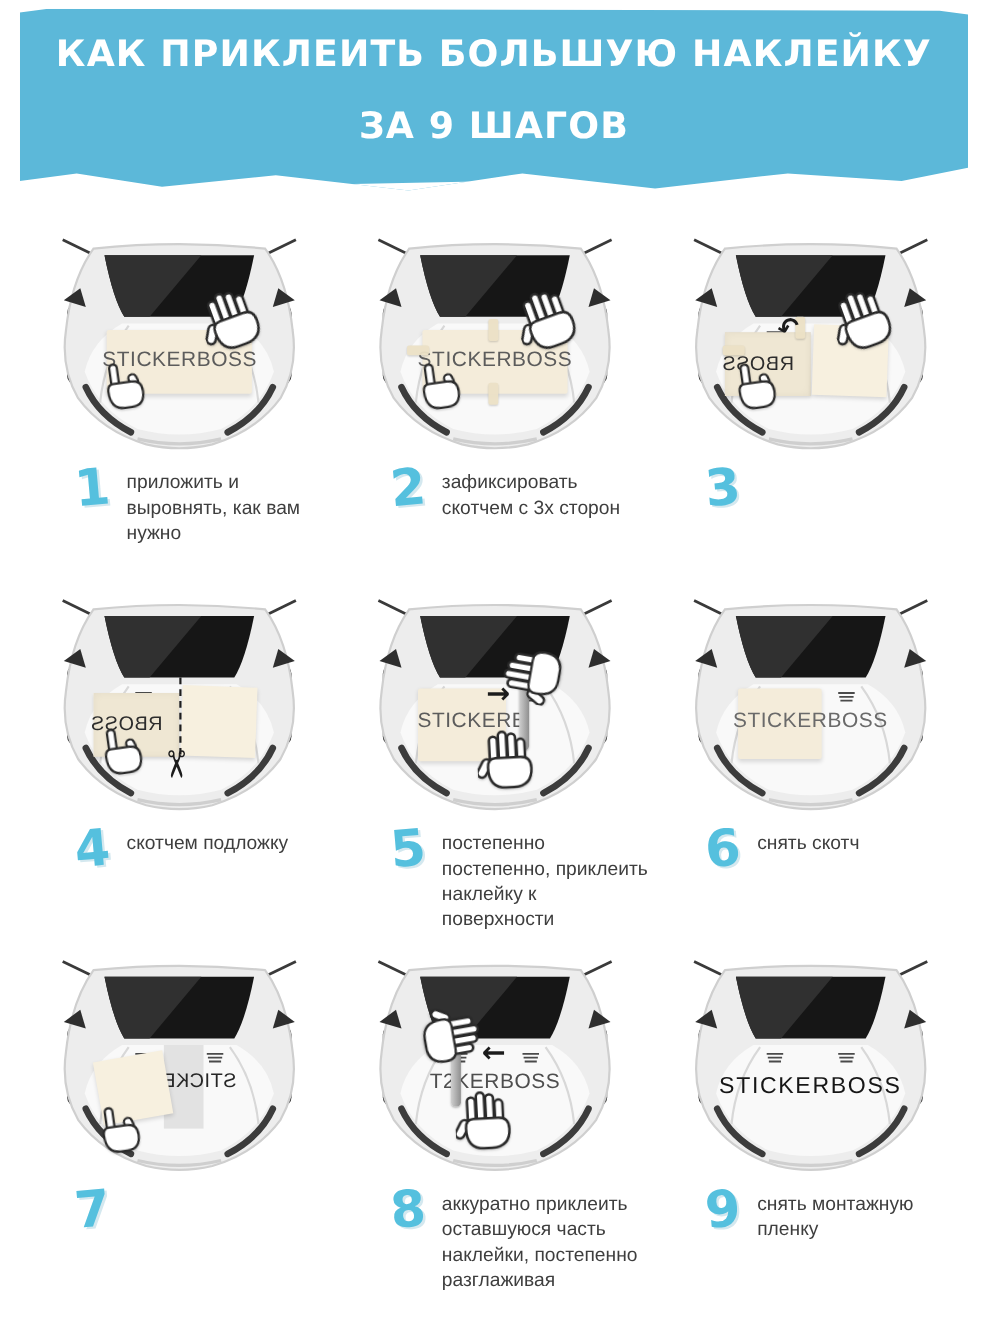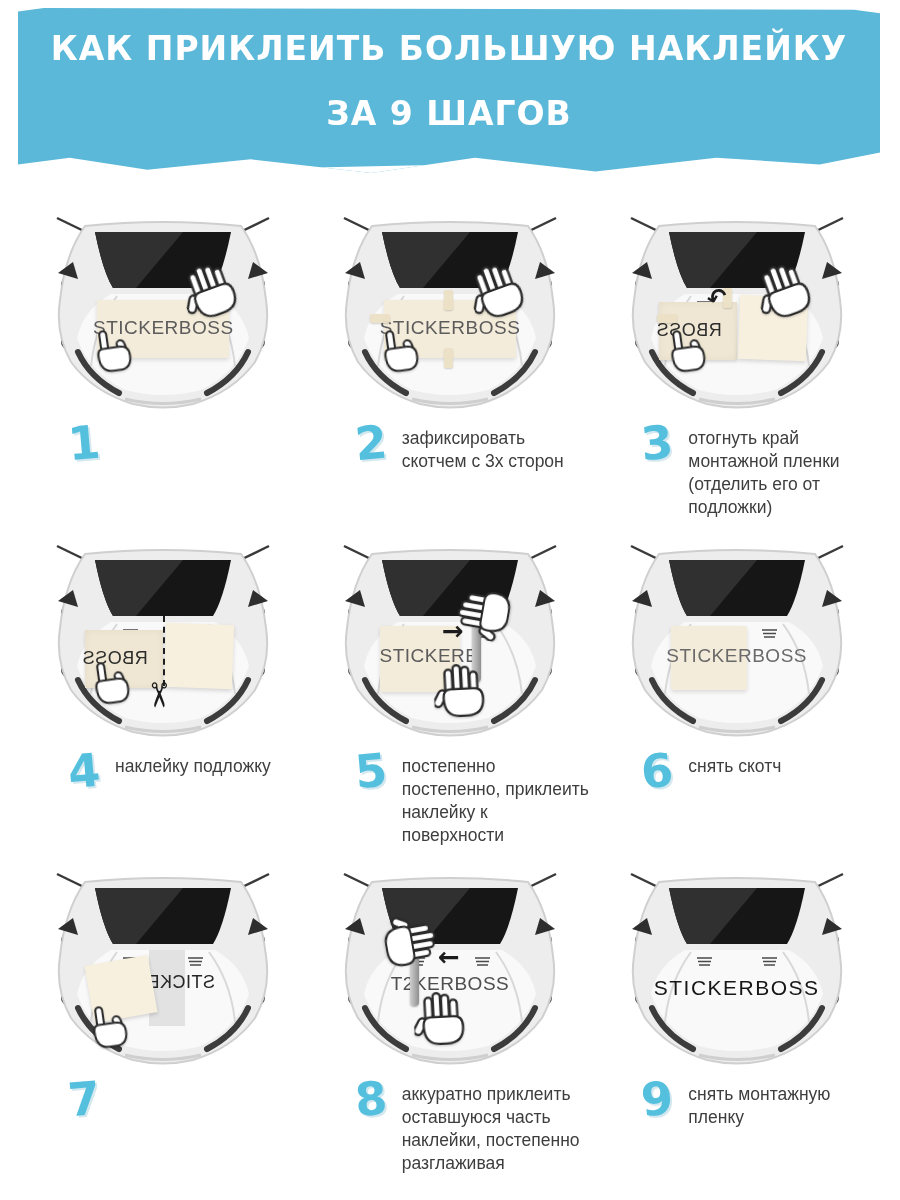--- a/index.html
+++ b/index.html
@@ -171,20 +171,21 @@
             </div>
             <div class="hand h-point-bl">
               <svg viewBox="0 0 50 56">
                 <use href="#hand-point"></use>
               </svg>
             </div>
           </div>
     </div>
     <div class="caption">
       <span class="num">1</span>
+      <p class="txt">приложить и выровнять, как вам нужно</p>
     </div>
   </section>
 
   <section class="step">
     <div class="car-wrap">
       <svg class="car" viewBox="0 0 260 200">
         <path d="M57 20 L24 4" stroke="#3a3a3a" stroke-width="2.5"></path>
         <path d="M203 20 L236 4" stroke="#3a3a3a" stroke-width="2.5"></path>
         <rect x="28" y="62" width="17" height="74" rx="8.5" fill="#2b2b2b"></rect>
         <rect x="215" y="62" width="17" height="74" rx="8.5" fill="#2b2b2b"></rect>
@@ -265,21 +266,20 @@
             </div>
             <div class="hand h-point-bl">
               <svg viewBox="0 0 50 56">
                 <use href="#hand-point"></use>
               </svg>
             </div>
           </div>
     </div>
     <div class="caption">
       <span class="num">3</span>
-      <p class="txt">отогнуть край монтажной пленки (отделить его от подложки)</p>
     </div>
   </section>
 
   <section class="step">
     <div class="car-wrap">
       <svg class="car" viewBox="0 0 260 200">
         <path d="M57 20 L24 4" stroke="#3a3a3a" stroke-width="2.5"></path>
         <path d="M203 20 L236 4" stroke="#3a3a3a" stroke-width="2.5"></path>
         <rect x="28" y="62" width="17" height="74" rx="8.5" fill="#2b2b2b"></rect>
         <rect x="215" y="62" width="17" height="74" rx="8.5" fill="#2b2b2b"></rect>
@@ -307,21 +307,21 @@
             <div class="icon i-scissors">✂</div>
             <div class="hand h-point-bl">
               <svg viewBox="0 0 50 56">
                 <use href="#hand-point"></use>
               </svg>
             </div>
           </div>
     </div>
     <div class="caption">
       <span class="num">4</span>
-      <p class="txt">наклейку подложку</p>
+      <p class="txt">скотчем подложку</p>
     </div>
   </section>
 
   <section class="step">
     <div class="car-wrap">
       <svg class="car" viewBox="0 0 260 200">
         <path d="M57 20 L24 4" stroke="#3a3a3a" stroke-width="2.5"></path>
         <path d="M203 20 L236 4" stroke="#3a3a3a" stroke-width="2.5"></path>
         <rect x="28" y="62" width="17" height="74" rx="8.5" fill="#2b2b2b"></rect>
         <rect x="215" y="62" width="17" height="74" rx="8.5" fill="#2b2b2b"></rect>

